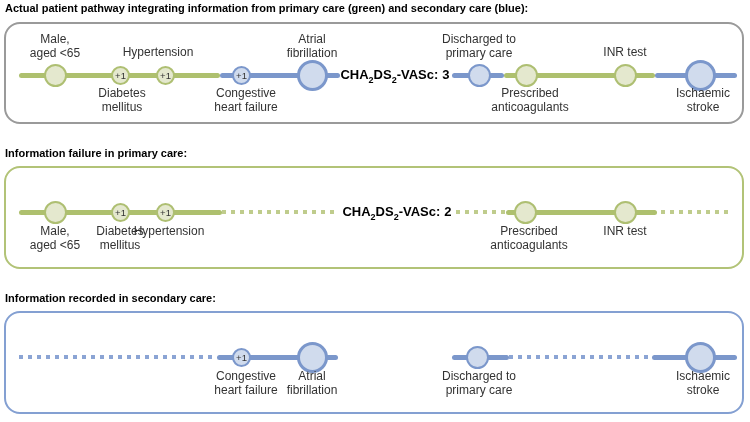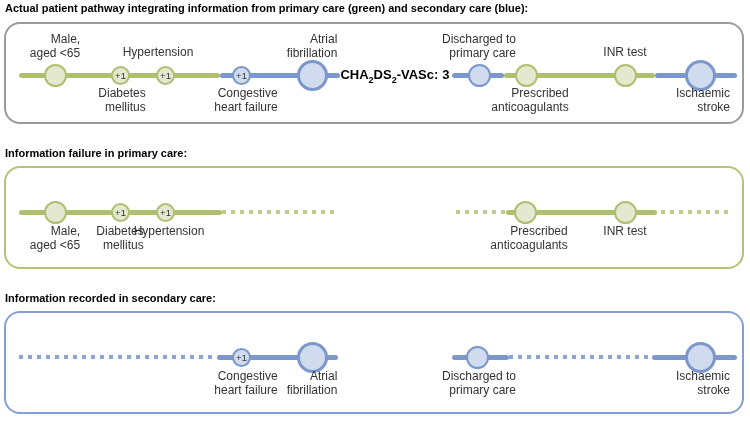--- a/index.html
+++ b/index.html
@@ -16,21 +16,21 @@
   .seg.dot{height:4px;background:none;border-radius:0;}
   .seg.dot.green{background-image:repeating-linear-gradient(90deg,#bfcc8c 0 4px,transparent 4px 9px);}
   .seg.dot.blue{background-image:repeating-linear-gradient(90deg,#8ba4d4 0 4px,transparent 4px 9px);}
   .node{position:absolute;border-radius:50%;box-sizing:border-box;display:flex;align-items:center;
         justify-content:center;font-size:9.5px;color:#333;z-index:2;}
   .node.green{background:#e4e8ce;border:2px solid #aebf72;}
   .node.blue{background:#d0dbed;border:2px solid #7b97cb;}
   .node.small{width:19px;height:19px;}
   .node.med{width:23px;height:23px;}
   .node.large{width:31px;height:31px;border-width:3px;}
-  .lbl{position:absolute;transform:translateX(-50%);text-align:right;font-size:12px;
+  .lbl{position:absolute;transform:translateX(-50%);text-align:center;font-size:12px;
        line-height:13.5px;color:#333;white-space:pre-line;z-index:3;}
   .score{position:absolute;font-weight:bold;font-size:13px;color:#000;text-align:center;
          white-space:nowrap;z-index:3;background:#fff;line-height:14px;}
   .score sub{font-size:9px;line-height:0;}
   .score .val{margin-left:4px;}
 </style>
 </head>
 <body>
 
 <div class="ptitle" style="top:2px;">Actual patient pathway integrating information from primary care (green) and secondary care (blue):</div>
@@ -83,20 +83,23 @@
 
 <div class="ptitle" style="top:147px;">Information failure in primary care:</div>
 
 <div class="panel p2">
   <div class="seg green" style="left:13px;top:42px;width:203px;"></div>
   <div class="seg dot green" style="left:216px;top:42px;width:116px;"></div>
   <div class="seg dot green" style="left:450px;top:42px;width:50px;"></div>
   <div class="seg green" style="left:500px;top:42px;width:151px;"></div>
   <div class="seg dot green" style="left:655px;top:42px;width:72px;"></div>
 
+  <div class="score" style="left:336px;top:37px;width:110px;">
+    <span>CHA</span><sub>2</sub><span>DS</span><sub>2</sub><span>-VASc:</span><span class="val">2</span>
+  </div>
 
   <div class="node green med" style="left:38px;top:33px;"></div>
   <div class="node green small" style="left:105px;top:35px;">
       <span>+1</span>
     </div>
   <div class="node green small" style="left:150px;top:35px;">
       <span>+1</span>
     </div>
   <div class="node green med" style="left:508px;top:33px;"></div>
   <div class="node green med" style="left:608px;top:33px;"></div>

